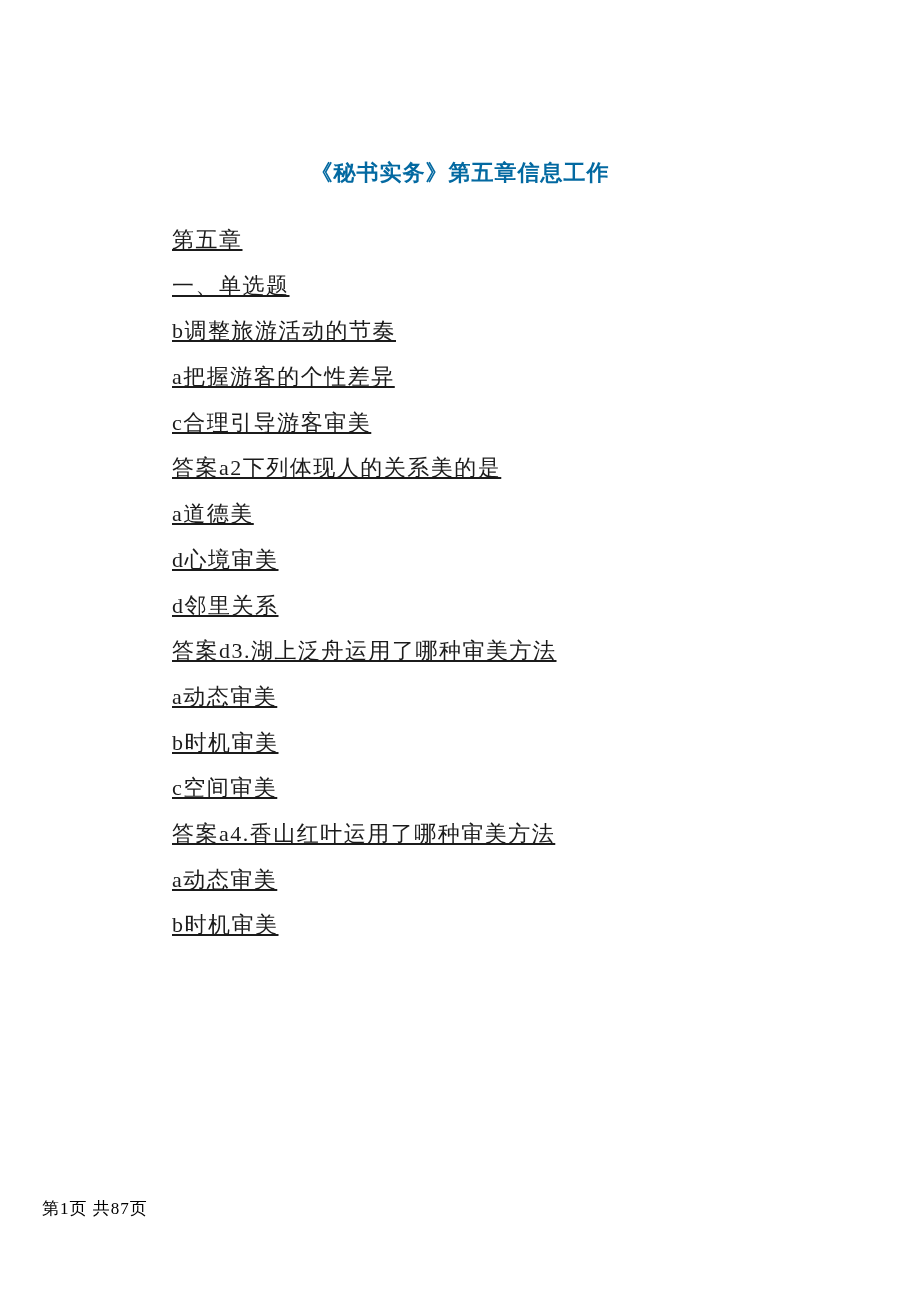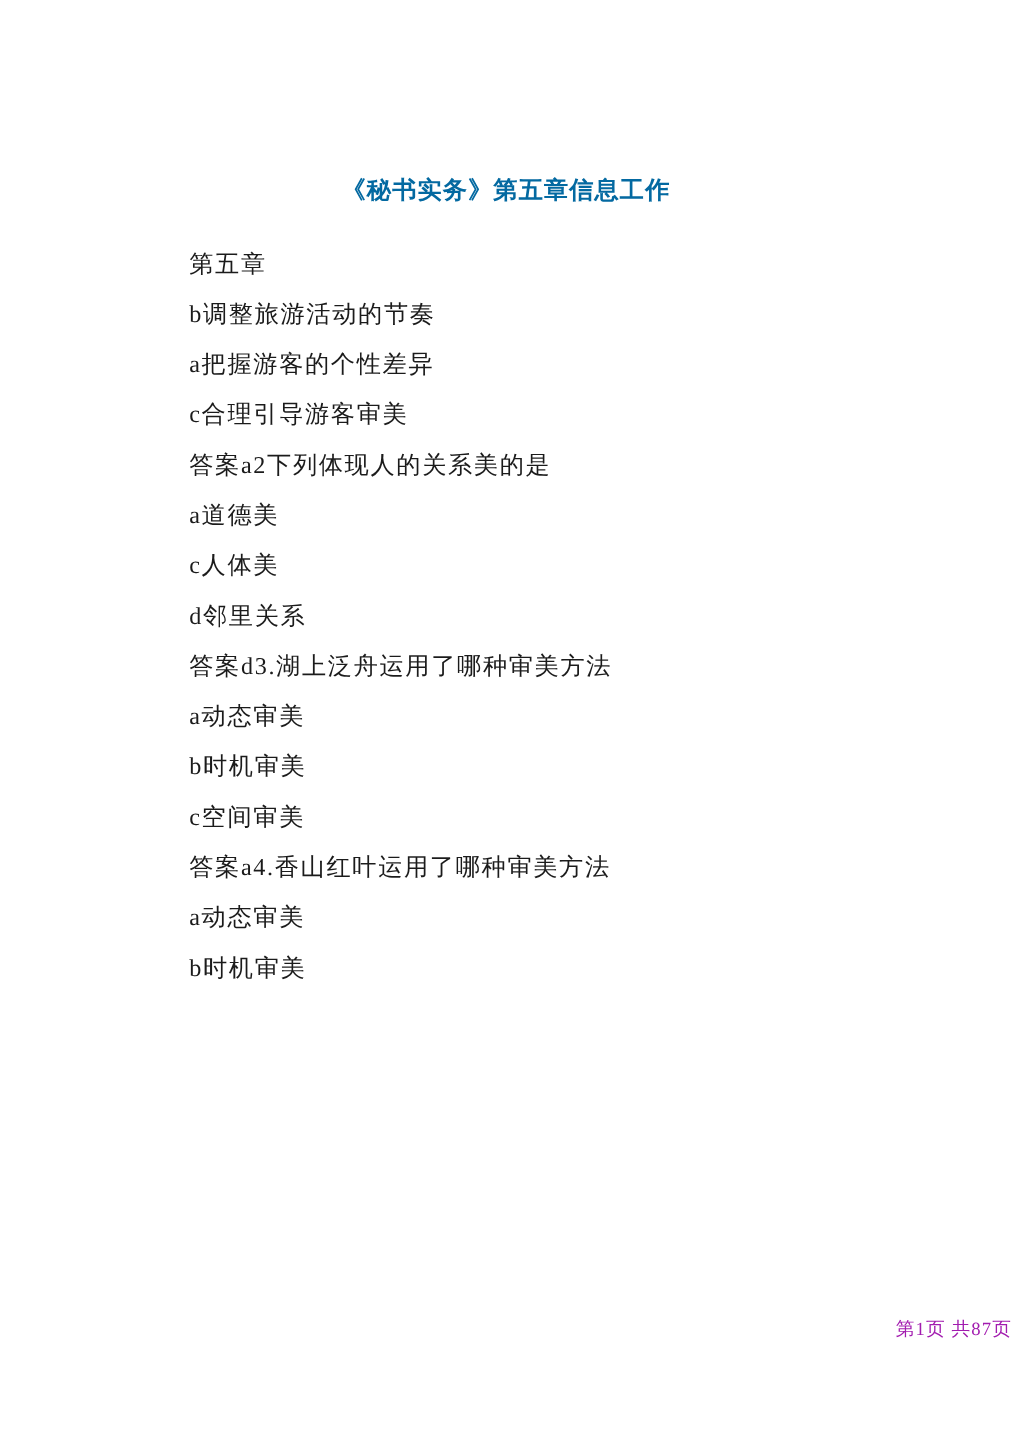--- a/index.html
+++ b/index.html
@@ -26,55 +26,57 @@
     font-size: 22px;
     font-weight: 700;
     letter-spacing: 1px;
     color: #0369a1;
   }
   .doc-body {
     position: absolute;
     top: 217px;
     left: 172px;
     right: 140px;
+    text-decoration: underline;
   }
   .doc-line {
     margin: 0;
     font-size: 22px;
     line-height: 45.7px;
     height: 45.7px;
     letter-spacing: 1.5px;
     white-space: nowrap;
   }
   .doc-footer {
     position: absolute;
     top: 1197px;
     left: 42px;
     width: 878px;
-    text-align: right;
+    text-align: left;
     font-size: 17px;
     letter-spacing: 1px;
-    color: #a21caf;
+    color: #000000;
   }
 </style>
 </head>
 <body>
 
 <div class="page">
 
   <h1 class="doc-title">《秘书实务》第五章信息工作</h1>
 
   <div class="doc-body">
     <p class="doc-line">第五章</p>
+    <p class="doc-line">一、单选题</p>
     <p class="doc-line">b调整旅游活动的节奏</p>
     <p class="doc-line">a把握游客的个性差异</p>
     <p class="doc-line">c合理引导游客审美</p>
     <p class="doc-line">答案a2下列体现人的关系美的是</p>
     <p class="doc-line">a道德美</p>
-    <p class="doc-line">c人体美</p>
+    <p class="doc-line">d心境审美</p>
     <p class="doc-line">d邻里关系</p>
     <p class="doc-line">答案d3.湖上泛舟运用了哪种审美方法</p>
     <p class="doc-line">a动态审美</p>
     <p class="doc-line">b时机审美</p>
     <p class="doc-line">c空间审美</p>
     <p class="doc-line">答案a4.香山红叶运用了哪种审美方法</p>
     <p class="doc-line">a动态审美</p>
     <p class="doc-line">b时机审美</p>
   </div>
 

